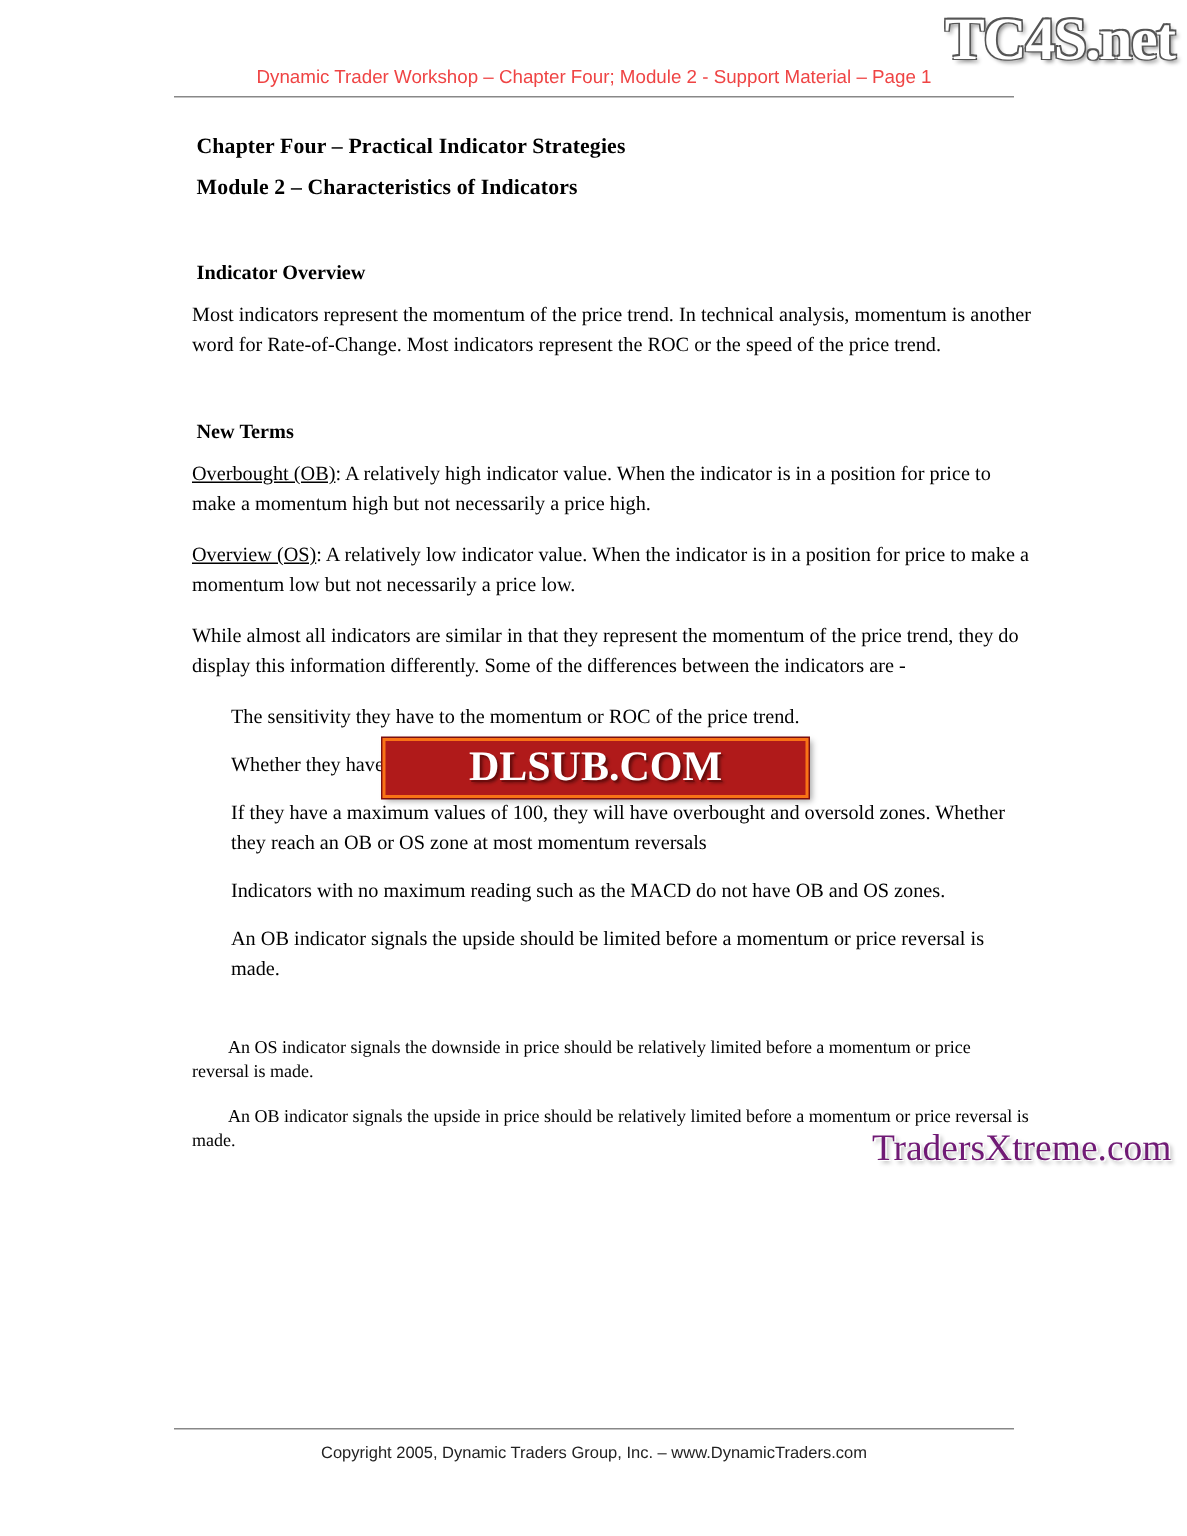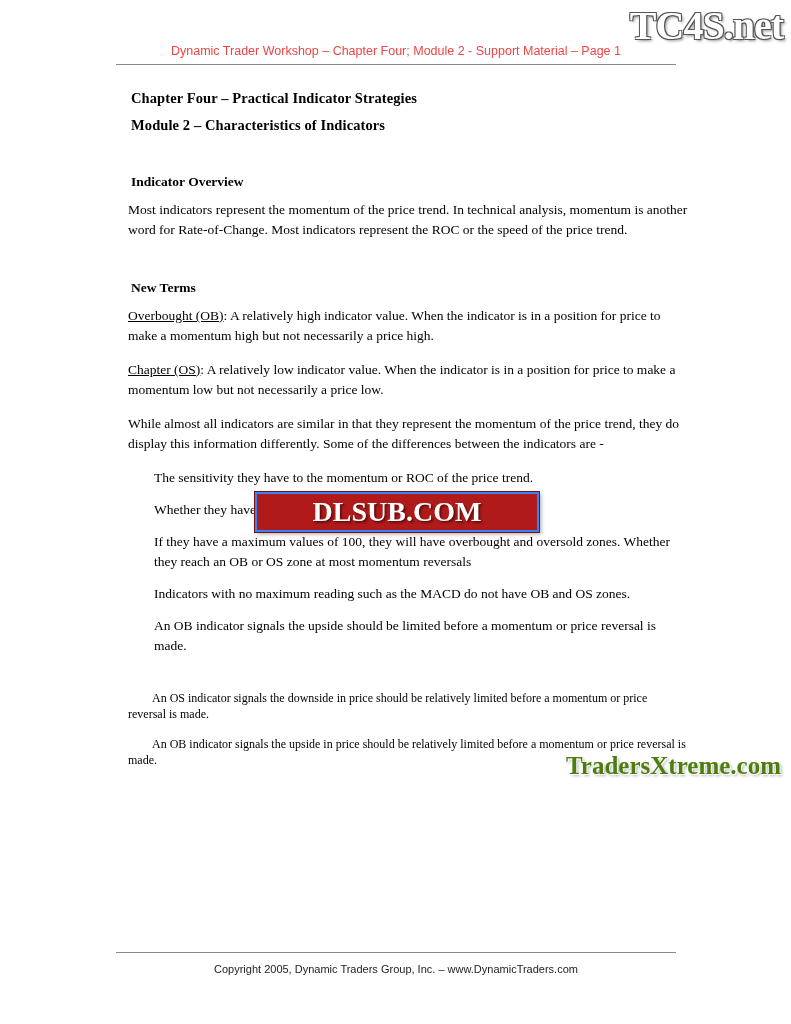--- a/index.html
+++ b/index.html
@@ -37,43 +37,43 @@
       2px 2px 3px rgba(0,0,0,0.45);
     white-space: nowrap;
   }
   .wm-dlsub {
     position: absolute;
     left: 255px;
     top: 492px;
     width: 280px;
     height: 36px;
     background: #b01a1a;
-    border: 2px solid #3b82f6;
+    border: 2px solid #f97316;
     box-shadow: 0 0 0 1px #7a0f0f, 2px 2px 4px rgba(0,0,0,0.35);
     display: flex;
     align-items: center;
     justify-content: center;
   }
   .wm-dlsub span {
     font-family: "Liberation Serif", serif;
     font-size: 28px;
     font-weight: bold;
     color: #ffffff;
     letter-spacing: 0px;
     text-shadow: 1px 1px 0 #6d0c0c, 2px 2px 2px rgba(0,0,0,0.4);
     white-space: nowrap;
   }
   .wm-traders {
     position: absolute;
     right: 10px;
     bottom: 4px;
     font-family: "Liberation Serif", serif;
     font-size: 25px;
-    font-weight: bold;
-    color: #4d7c0f;
+    font-weight: normal;
+    color: #701a75;
     text-shadow: 1px 1px 0 #ffffff, 2px 2px 3px rgba(0,0,0,0.3);
     white-space: nowrap;
   }
 
   
   .header {
     position: absolute;
     left: 116px;
     top: 44px;
     width: 560px;
@@ -186,21 +186,21 @@
   <div class="content">
 
     <div class="title-line">Chapter Four – Practical Indicator Strategies</div>
     <div class="title-line second">Module 2 – Characteristics of Indicators</div>
 
     <h3 class="section">Indicator Overview</h3>
     <p class="para">Most indicators represent the momentum of the price trend. In technical analysis, momentum is another word for Rate-of-Change. Most indicators represent the ROC or the speed of the price trend.</p>
 
     <h3 class="section">New Terms</h3>
     <div class="term"><u>Overbought (OB)</u><span>: A relatively high indicator value. When the indicator is in a position for price to make a momentum high but not necessarily a price high.</span></div>
-    <div class="term"><u>Chapter (OS)</u><span>: A relatively low indicator value. When the indicator is in a position for price to make a momentum low but not necessarily a price low.</span></div>
+    <div class="term"><u>Overview (OS)</u><span>: A relatively low indicator value. When the indicator is in a position for price to make a momentum low but not necessarily a price low.</span></div>
 
     <p class="para">While almost all indicators are similar in that they represent the momentum of the price trend, they do display this information differently. Some of the differences between the indicators are -</p>
 
     <ul class="bullets">
       <li>The sensitivity they have to the momentum or ROC of the price trend.</li>
       <li>Whether they have a value limited to 100 or have unlimited values</li>
       <li>If they have a maximum values of 100, they will have overbought and oversold zones. Whether they reach an OB or OS zone at most momentum reversals</li>
       <li>Indicators with no maximum reading such as the MACD do not have OB and OS zones.</li>
       <li>An OB indicator signals the upside should be limited before a momentum or price reversal is made.</li>
     </ul>

